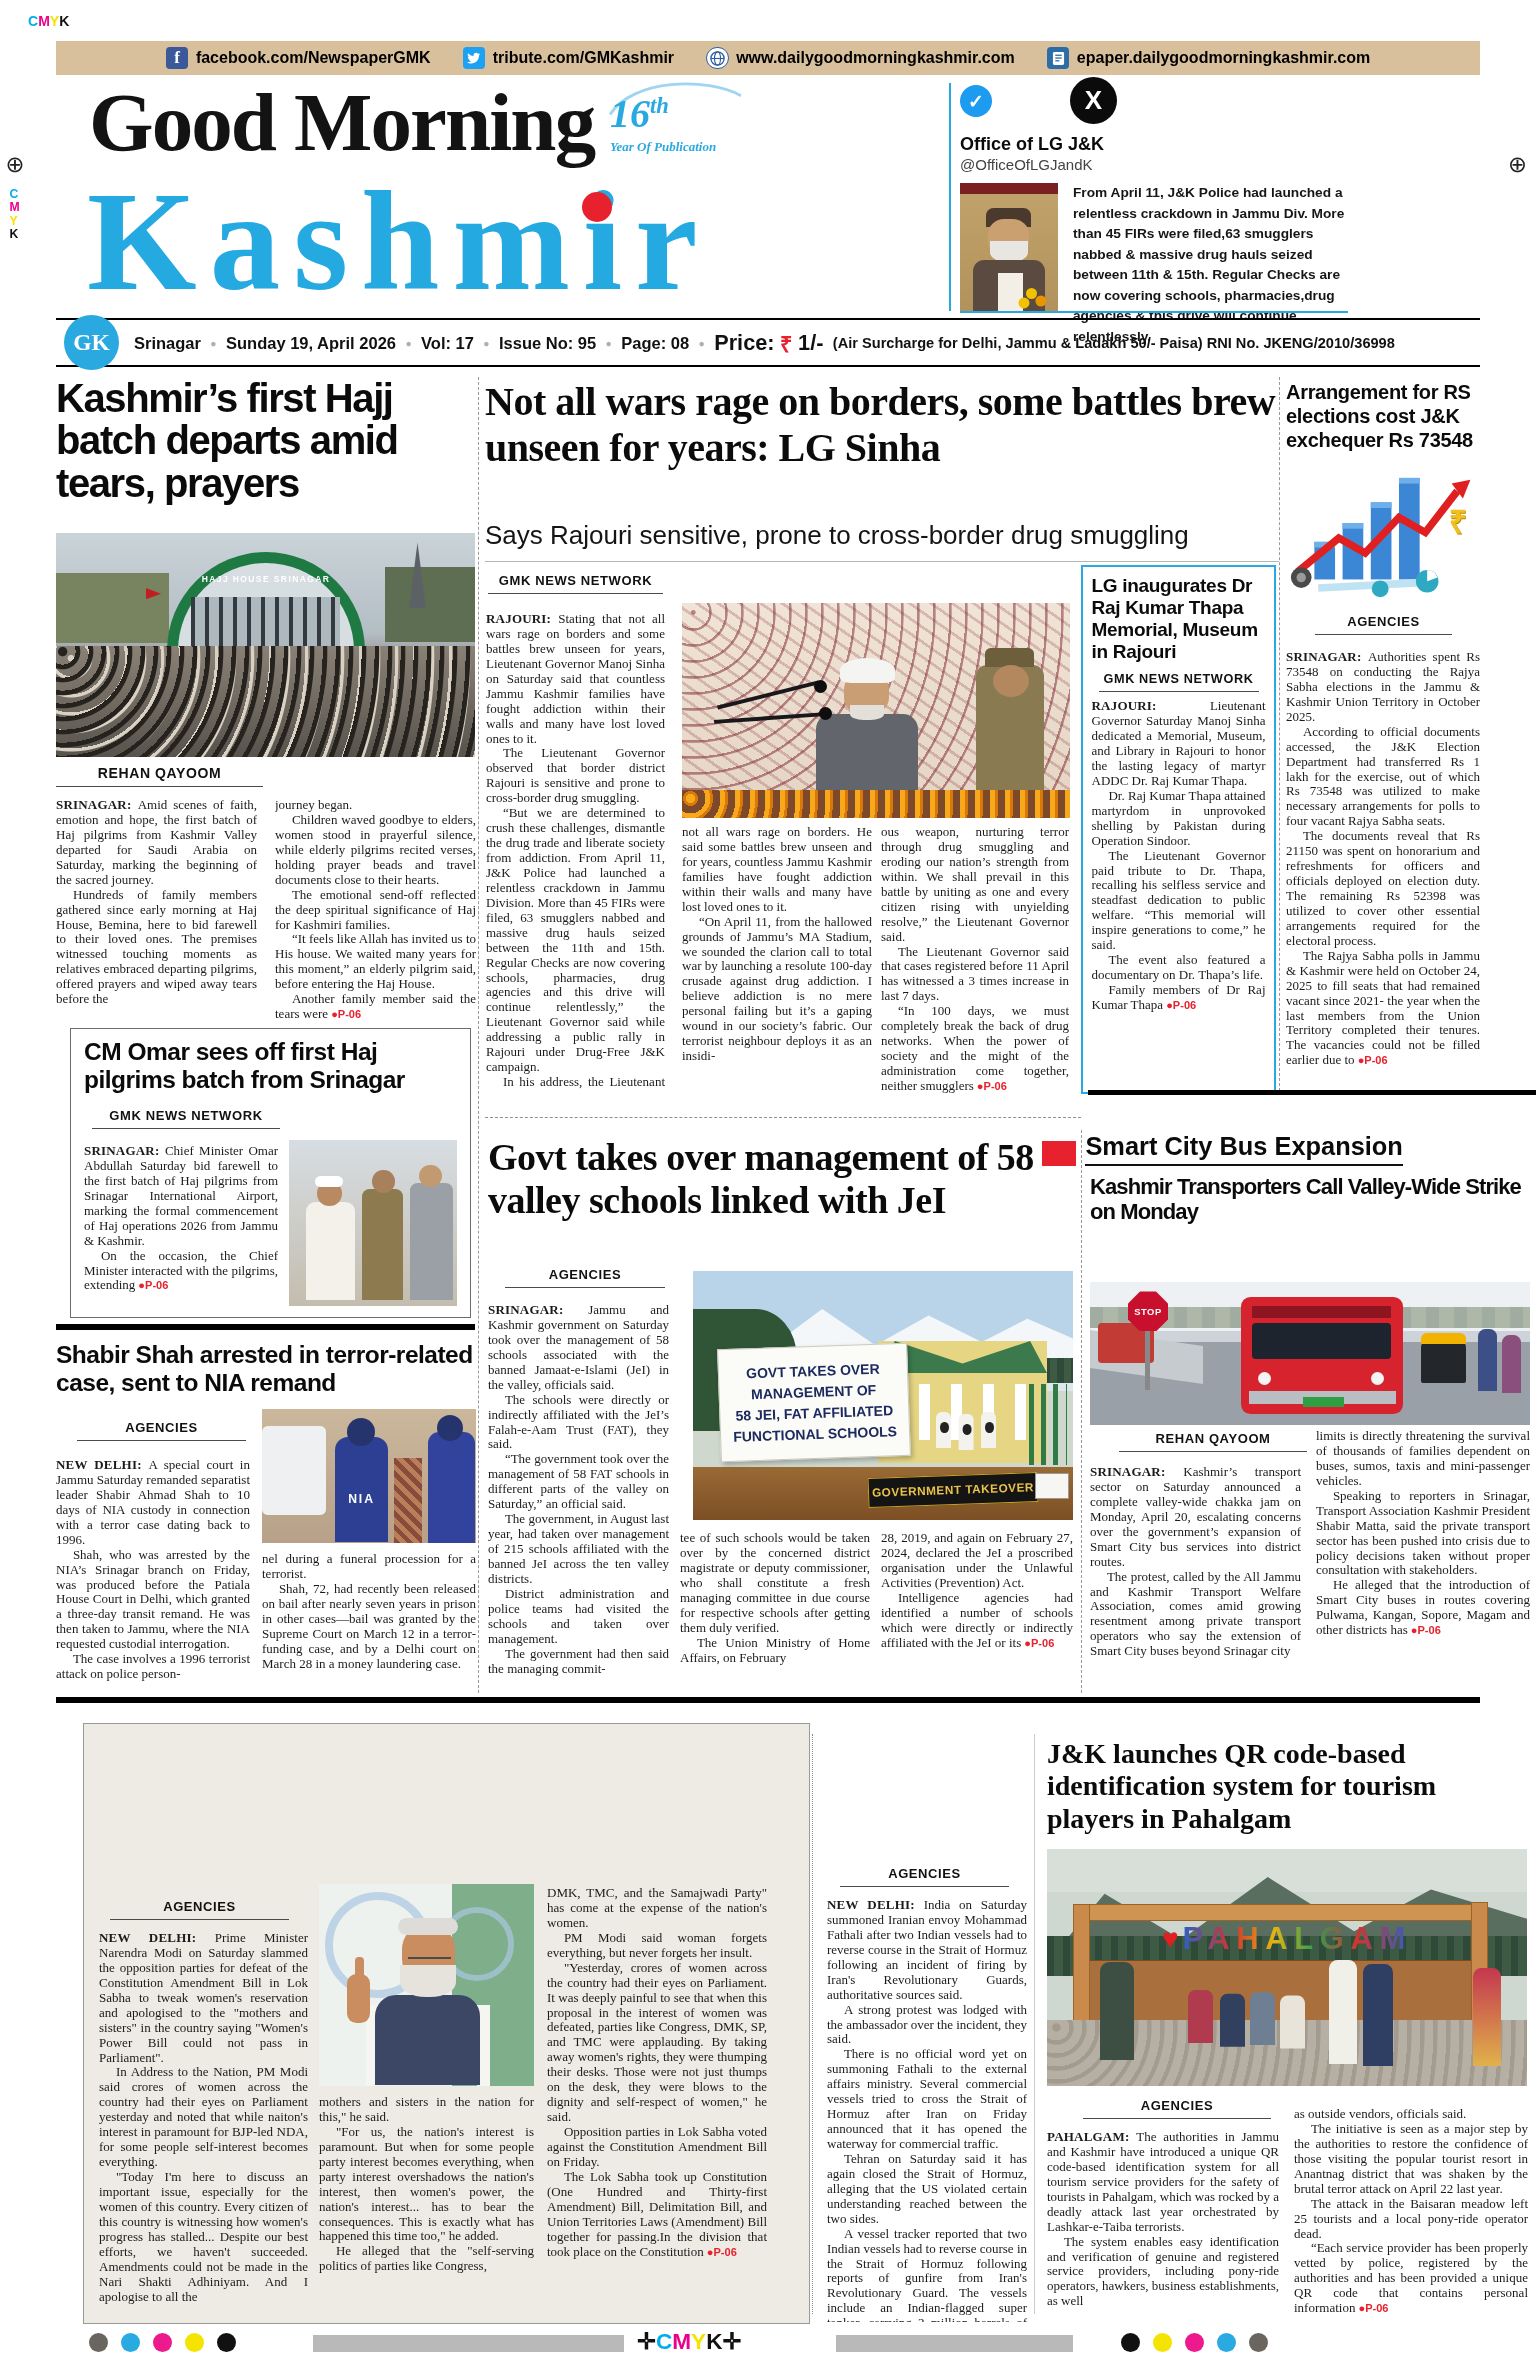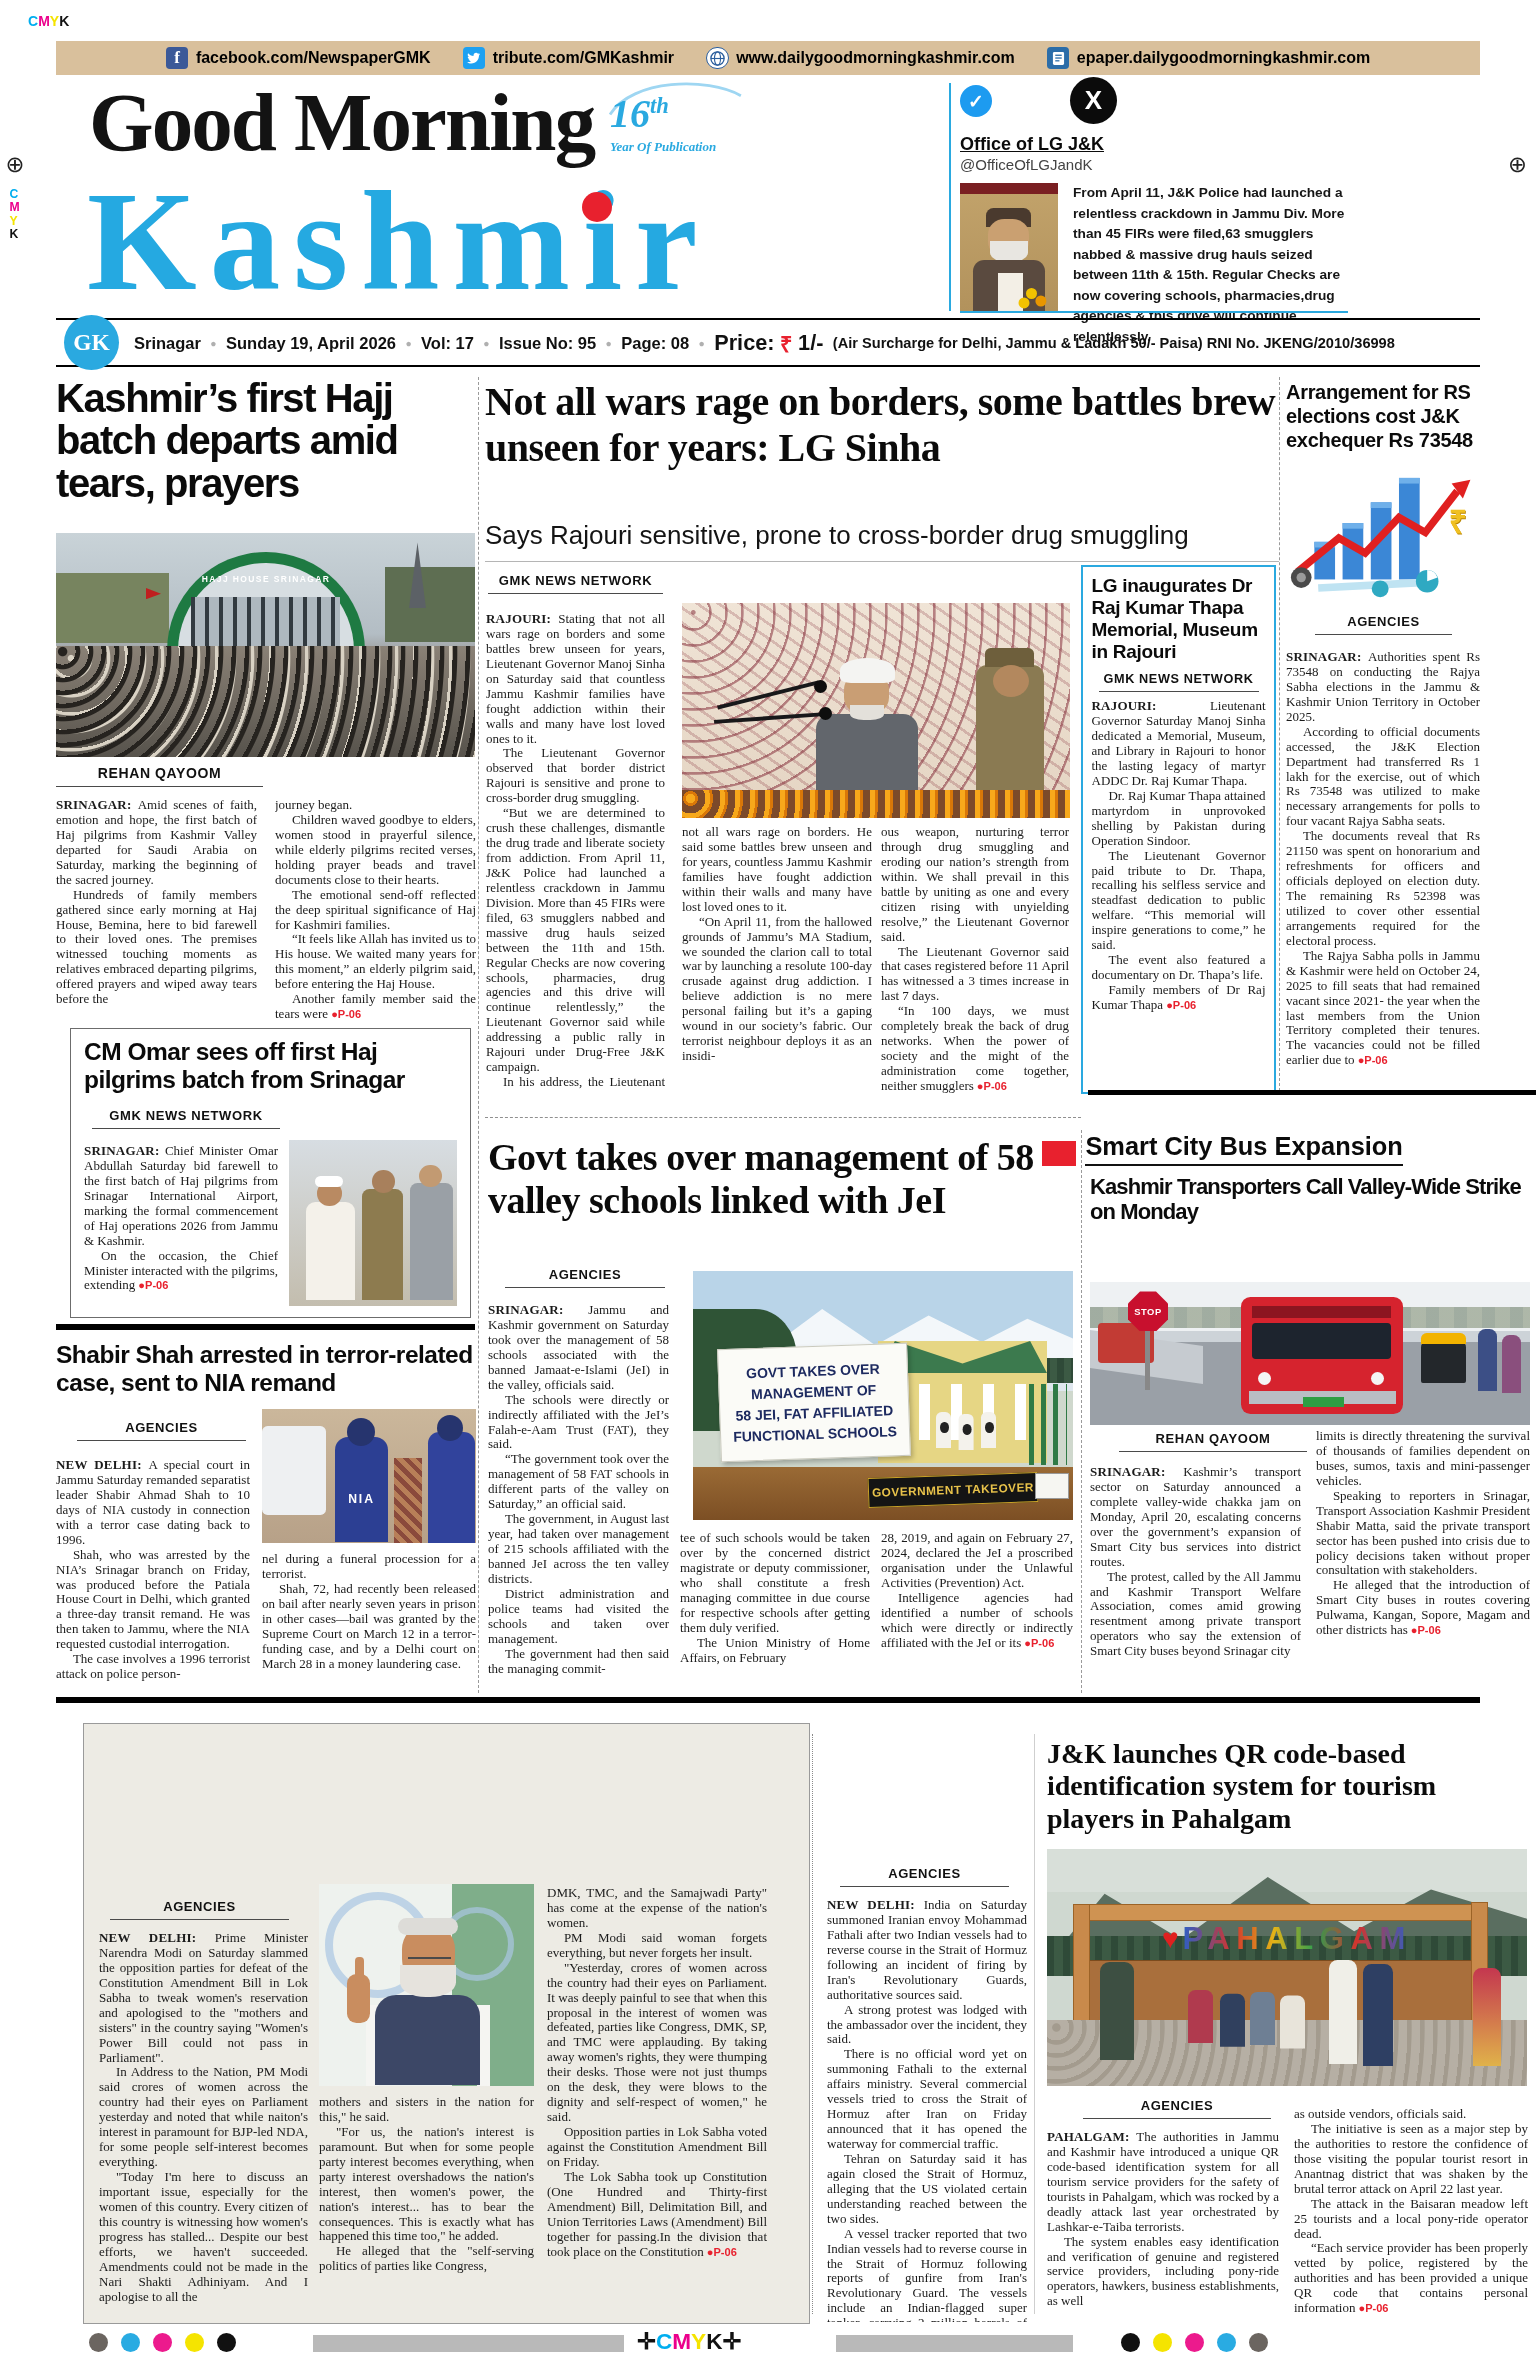--- a/index.html
+++ b/index.html
@@ -83,21 +83,21 @@
     <div style="font:italic 700 40px 'Liberation Serif',serif;position:relative;"><span>16</span><sup style="font-size:22.6px">th</sup></div>
     <div style="font:italic 700 13px 'Liberation Serif',serif;margin-top:1.9px;">Year Of Publication</div>
   </div>
   <div class="abs hf" style="left:87px;top:175px;font-size:141px;line-height:132px;letter-spacing:13px;color:#25a9e1;">Kashmir</div>
   <div class="abs circ" style="left:582px;top:192px;width:30px;height:30px;background:#e8212e;"></div>
 
   <div class="abs" style="left:949px;top:83px;width:1.9px;height:228px;background:#2aa9e0;"></div>
 
   <div class="abs circ" style="left:960px;top:85px;width:32px;height:32px;background:#1d9bf0;color:#fff;display:flex;align-items:center;justify-content:center;font:700 19px 'Liberation Sans',sans-serif;">✓</div>
   <div class="abs circ" style="left:1070px;top:77px;width:47px;height:47px;background:#0b0b0b;color:#fff;display:flex;align-items:center;justify-content:center;font:700 26px 'Liberation Sans',sans-serif;">X</div>
-  <div class="abs" style="left:960px;top:134px;font:700 18px 'Liberation Sans',sans-serif;color:#0b0b0b;text-decoration:underline;">Office of LG J&amp;K</div>
+  <div class="abs" style="left:960px;top:134px;font:700 18px 'Liberation Sans',sans-serif;color:#0b0b0b;">Office of LG J&amp;K</div>
   <div class="abs" style="left:960px;top:156px;font:400 15px 'Liberation Sans',sans-serif;color:#444;">@OfficeOfLGJandK</div>
   <div class="ph" style="left:960px;top:183px;width:98px;height:128px;background:linear-gradient(#c2a36b,#b2925c);">
     <div class="abs" style="left:0;top:0;width:98px;height:11.3px;background:#7a1f22;"></div>
     <div class="abs" style="left:26px;top:24.5px;width:45px;height:19px;background:#4a3a2e;border-radius:7.5px 7.5px 0 0;"></div>
     <div class="abs" style="left:28px;top:36px;width:41px;height:38px;background:#caa071;border-radius:40%;"></div>
     <div class="abs" style="left:30px;top:58px;width:38px;height:21px;background:#e8e6e1;border-radius:0 0 45% 45%;"></div>
     <div class="abs" style="left:13px;top:77px;width:72px;height:51px;background:#5a4a3f;border-radius:11.3px 11.3px 0 0;"></div>
     <div class="abs" style="left:38px;top:90px;width:24.5px;height:38px;background:#f3efe6;"></div>
     <div class="abs circ" style="left:66px;top:105px;width:11.3px;height:11.3px;background:#f2c200;box-shadow:-7.5px 9.4px 0 #f2c200, 9.4px 7.5px 0 #e89600;"></div>
   </div>

